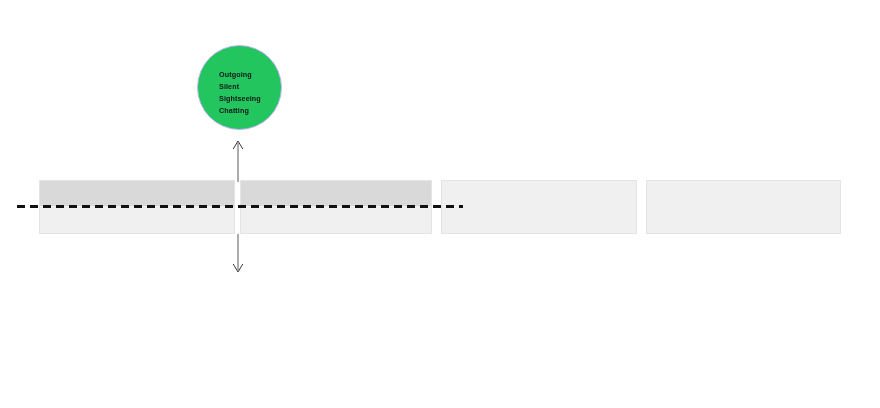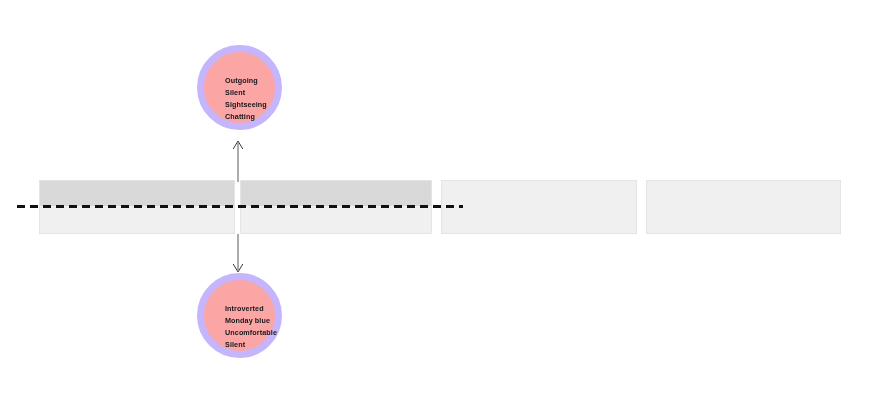--- a/index.html
+++ b/index.html
@@ -56,22 +56,22 @@
         rgba(255,255,255,0) 8px, rgba(255,255,255,0) 13px);
   }
 
   
   .circle {
     position: absolute;
     width: 85px;
     height: 85px;
     left: 197px;
     border-radius: 50%;
-    border: 7px solid #c4b5fd;
-    background: #fca5a5;
+    border: 1px solid #c4b5fd;
+    background: #22c55e;
     box-sizing: border-box;
   }
   #circle-top    { top: 45px;  }
   #circle-bottom { top: 273px; }
 
   .circle-text {
     position: absolute;
     left: 21px;
     font-size: 7.2px;
     font-weight: bold;
@@ -126,22 +126,14 @@
 
   <div class="circle" id="circle-top">
     <div class="circle-text">
       <div>Outgoing</div>
       <div>Silent</div>
       <div>Sightseeing</div>
       <div>Chatting</div>
     </div>
   </div>
 
-  <div class="circle" id="circle-bottom">
-    <div class="circle-text">
-      <div>Introverted</div>
-      <div>Monday blue</div>
-      <div>Uncomfortable</div>
-      <div>Silent</div>
-    </div>
-  </div>
 
 </div>
 
 </body></html>

